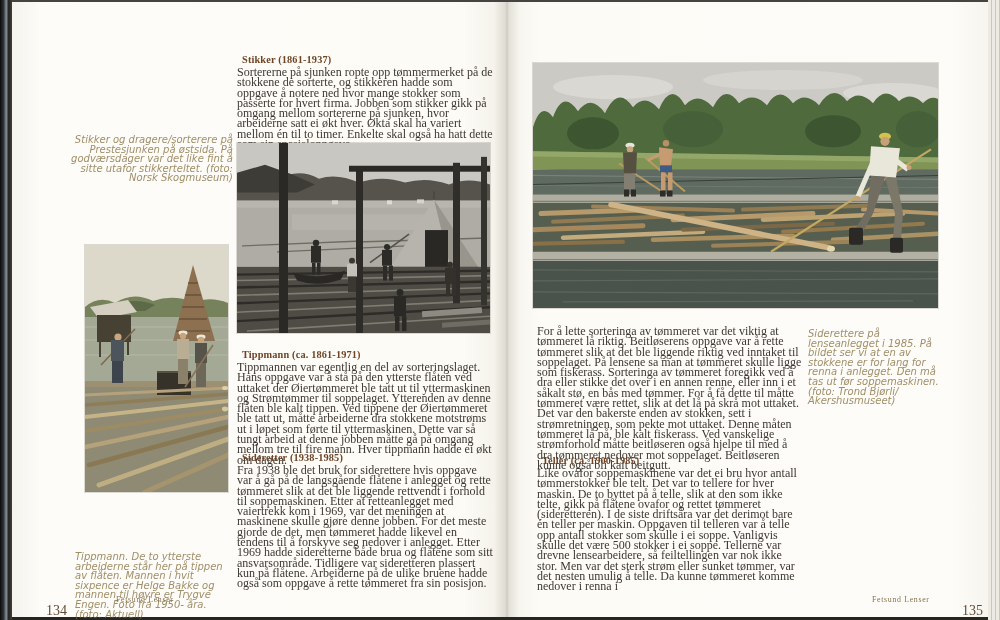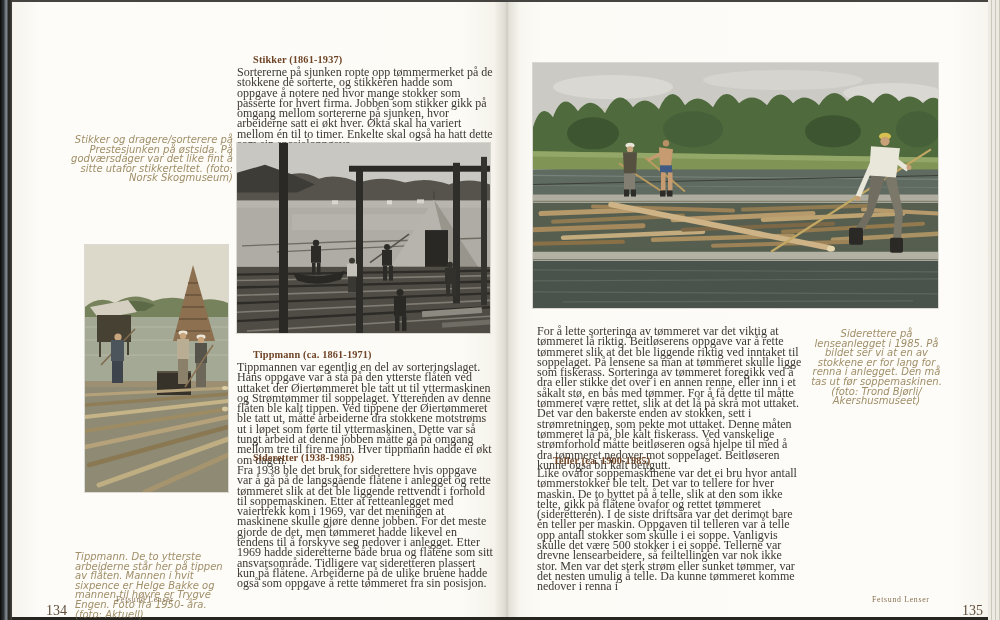--- a/index.html
+++ b/index.html
@@ -20,21 +20,21 @@
     background:repeating-linear-gradient(90deg,#eceae2 0 3px,#c9c6ba 3px 4px);
   }
   .edge-top { position:absolute; left:12px; top:0; width:976px; height:2px; background:rgba(110,110,104,.55); }
   .edge-bottom { position:absolute; left:12px; bottom:0; width:976px; height:3px; background:rgba(52,50,43,.6); }
   .gutter {
     position:absolute; left:494px; top:2px; width:26px; height:615px;
     background:linear-gradient(90deg,rgba(120,114,98,0) 0%,rgba(118,112,96,.16) 42%,rgba(96,91,78,.26) 50%,rgba(118,112,96,.14) 58%,rgba(120,114,98,0) 100%);
   }
   .section { position:absolute; }
   .section .hd {
-    margin:0 0 2px 16px; font-size:10.3px; font-weight:bold; color:#6e4326;
+    margin:0 0 2px 5px; font-size:10.3px; font-weight:bold; color:#6e4326;
     font-family:"Liberation Serif", serif; letter-spacing:.15px;
   }
   .section .bd {
     margin:0; font-size:12px; line-height:10.3px; color:#3d3731; text-align:left;
   }
   .caption {
     position:absolute; font-family:"DejaVu Sans", sans-serif; font-style:italic;
     font-size:10px; line-height:9.6px; color:#a08e68;
   }
   .photo { position:absolute; box-shadow:0 0 0 1px rgba(120,115,100,.25); }
@@ -279,21 +279,21 @@
       <path d="M338,83 L367,85 L363,114 L336,112 Z" fill="#e9e6da"></path>
       <line x1="341" y1="96" x2="325" y2="133" stroke="#e9e6da" stroke-width="5"></line>
       <line x1="363" y1="97" x2="375" y2="106" stroke="#e9e6da" stroke-width="5"></line>
       <circle cx="325" cy="135" r="2.5" fill="#c8a077"></circle>
       <circle cx="376" cy="104" r="2.5" fill="#c8a077"></circle>
       <ellipse cx="352" cy="73" rx="6" ry="3.6" fill="#d6c04f"></ellipse>
       <circle cx="352" cy="78" r="4.6" fill="#c8a077"></circle>
     </svg>
   </div>
 
-  <div class="caption" style="left:808px; top:329px; width:137px; text-align:center;">Siderettere på lenseanlegget i 1985. På bildet ser vi at en av stokkene er for lang for renna i anlegget. Den må tas ut før soppemaskinen. (foto: Trond Bjørli/ Akershusmuseet)</div>
+  <div class="caption" style="left:808px; top:329px; width:137px; text-align:left;">Siderettere på lenseanlegget i 1985. På bildet ser vi at en av stokkene er for lang for renna i anlegget. Den må tas ut før soppemaskinen. (foto: Trond Bjørli/ Akershusmuseet)</div>
 
   <div class="section" style="left:537px; top:326px; width:266px;">
     <p class="bd">For å lette sorteringa av tømmeret var det viktig at tømmeret lå riktig. Beitløserens oppgave var å rette tømmeret slik at det ble liggende riktig ved inntaket til soppelaget. På lensene sa man at tømmeret skulle ligge som fiskerass. Sorteringa av tømmeret foregikk ved å dra eller stikke det over i en annen renne, eller inn i et såkalt stø, en bås med tømmer. For å få dette til måtte tømmeret være rettet, slik at det lå på skrå mot uttaket. Det var den bakerste enden av stokken, sett i strømretningen, som pekte mot uttaket. Denne måten tømmeret lå på, ble kalt fiskerass. Ved vanskelige strømforhold måtte beitløseren også hjelpe til med å dra tømmeret nedover mot soppelaget. Beitløseren kunne også bli kalt beitgutt.</p>
   </div>
 
   <div class="section" style="left:537px; top:455px; width:266px;">
     <h3 class="hd">Teller (ca. 1900-1985)</h3>
     <p class="bd">Like ovafor soppemaskinene var det ei bru hvor antall tømmerstokker ble telt. Det var to tellere for hver maskin. De to byttet på å telle, slik at den som ikke telte, gikk på flåtene ovafor og rettet tømmeret (sideretteren). I de siste driftsåra var det derimot bare én teller per maskin. Oppgaven til telleren var å telle opp antall stokker som skulle i ei soppe. Vanligvis skulle det være 500 stokker i ei soppe. Tellerne var drevne lensearbeidere, så feiltellingen var nok ikke stor. Men var det sterk strøm eller sunket tømmer, var det nesten umulig å telle. Da kunne tømmeret komme nedover i renna i</p>
   </div>
 

